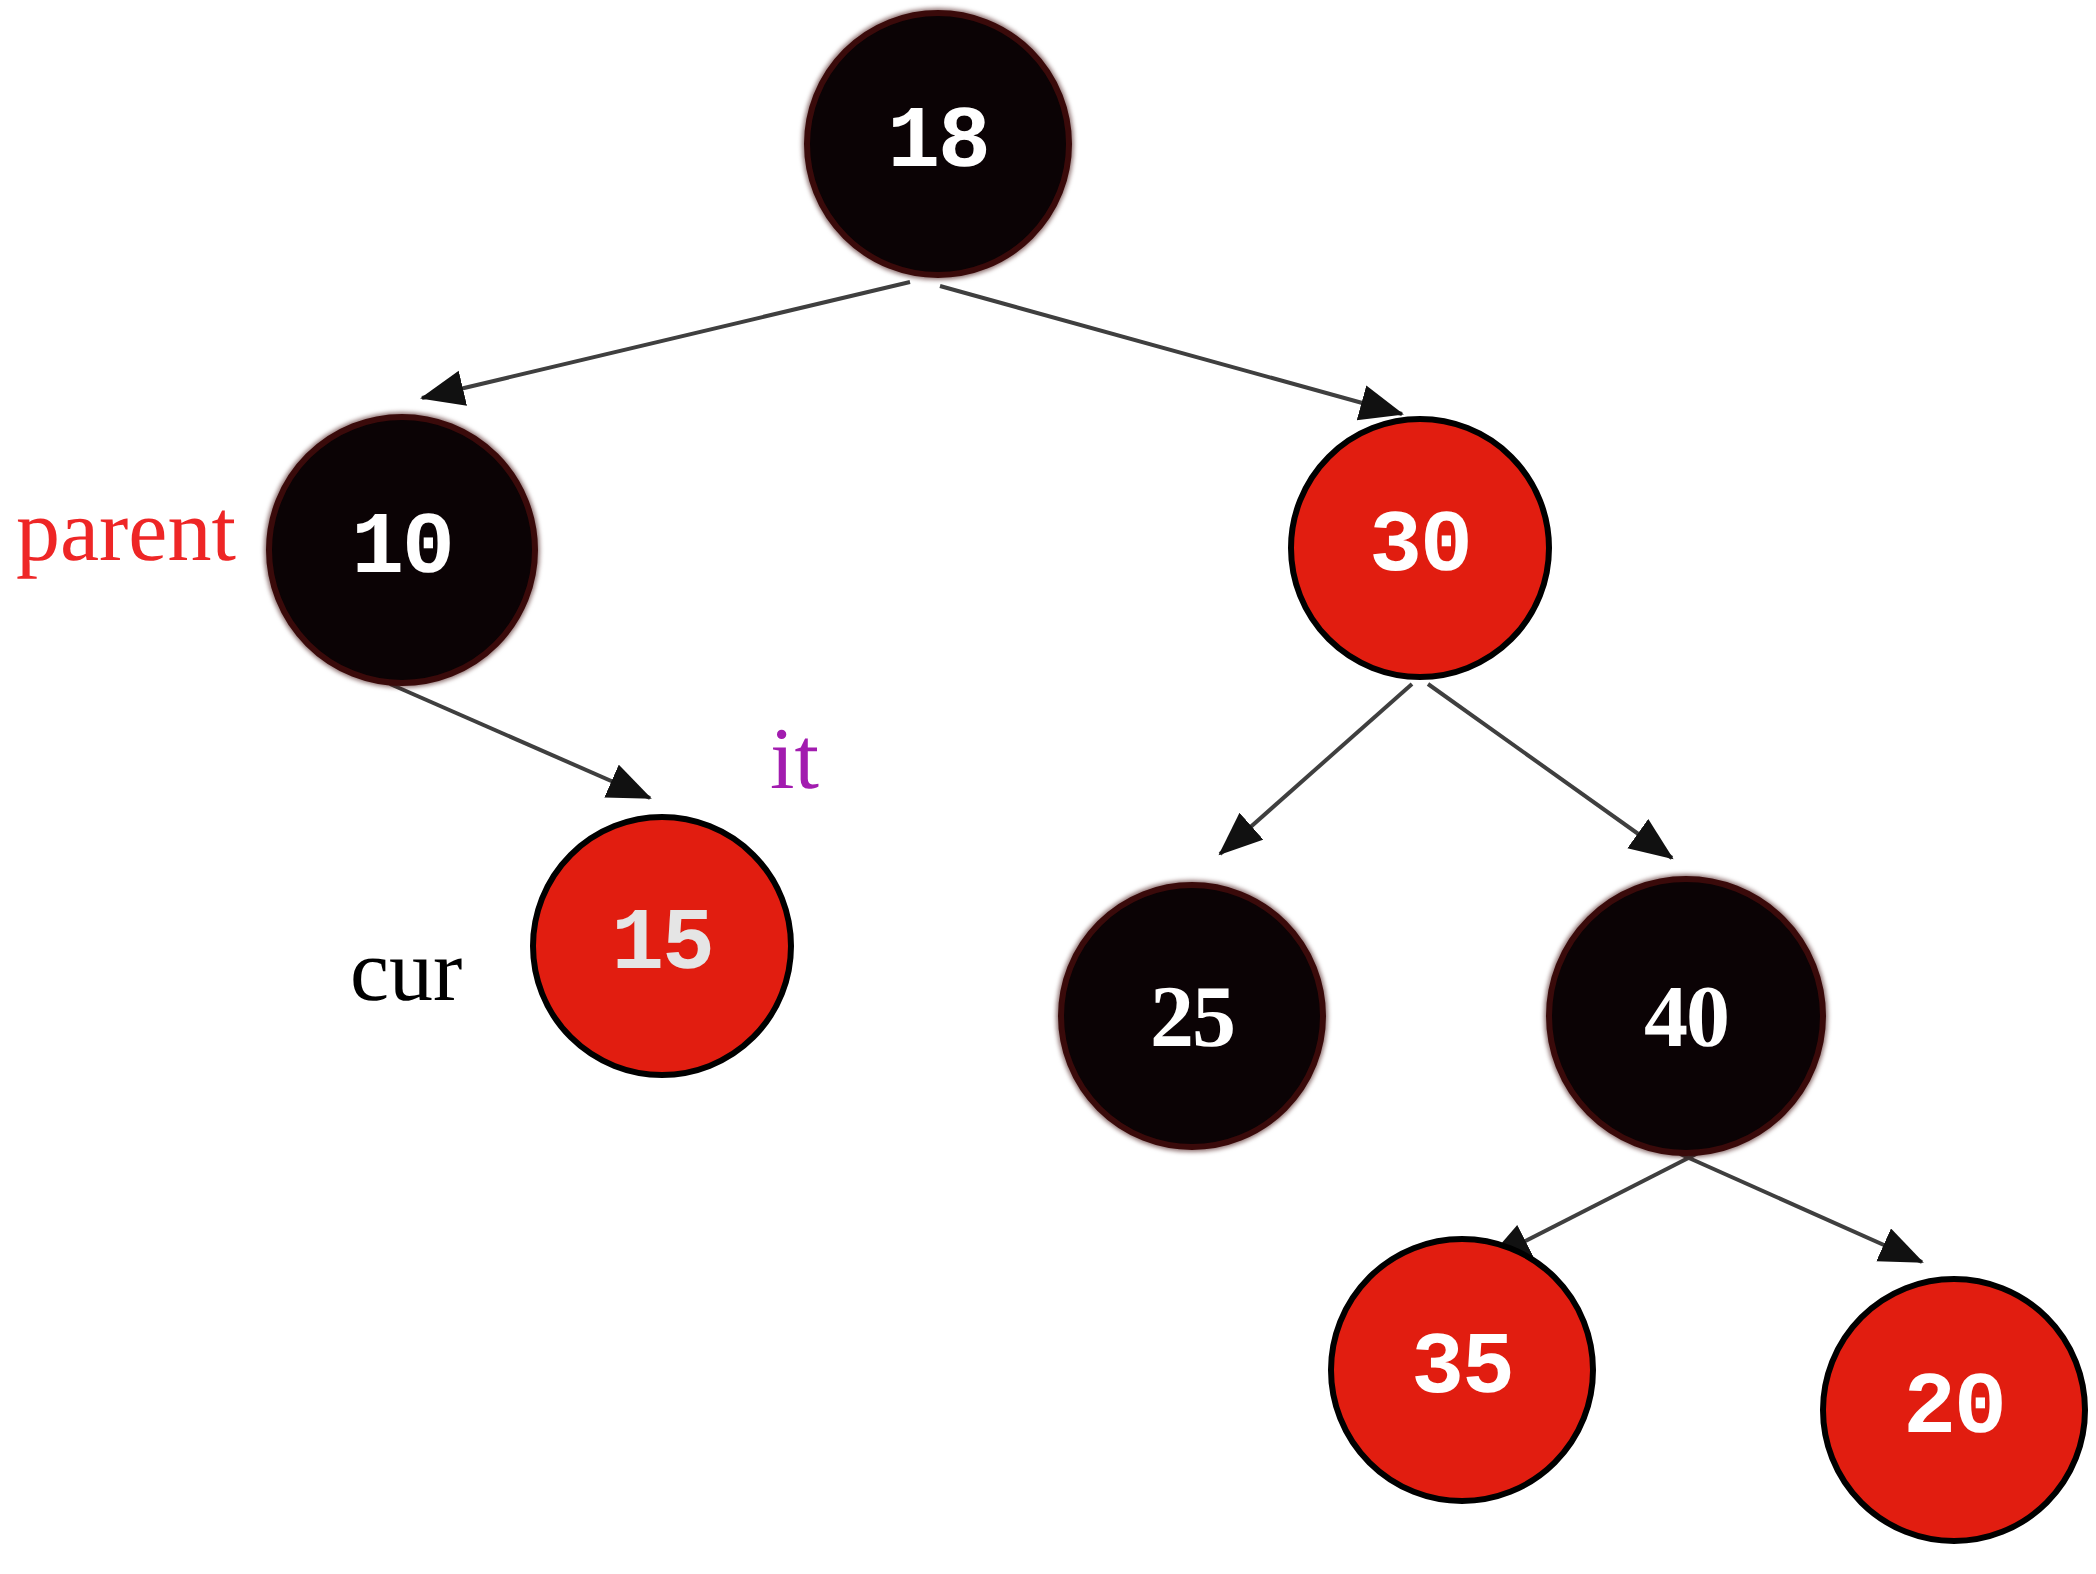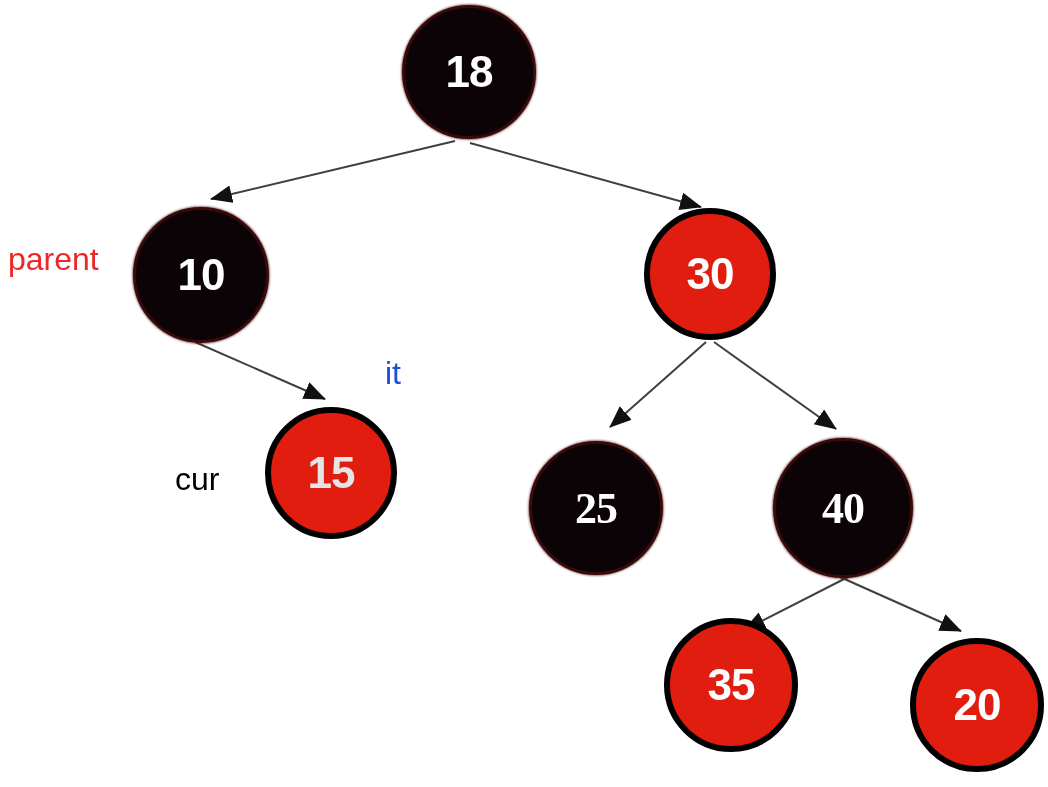--- a/index.html
+++ b/index.html
@@ -36,29 +36,29 @@
     letter-spacing: -1px;
     user-select: none;
   }
   .tree-node.black {
     background: #0b0305;
     border: 3px solid #3a0a0a;
     box-shadow: 0 0 2px 1px rgba(58,10,10,0.55);
   }
   .tree-node.red {
     background: #e11d10;
-    border: 6px solid #000000;
+    border: 3px solid #000000;
   }
-  .tree-node .node-label.sans { font-family: Liberation Sans, sans-serif; }
+  .tree-node .node-label.sans { font-family: Liberation Mono, monospace; }
   .tree-node .node-label.serif { font-family: "Liberation Serif", serif; text-align: center; }
   .annotation {
     position: absolute;
-    font-size: 32px;
+    font-size: 44px;
     line-height: 1.1;
-    font-family: Liberation Sans, sans-serif;
+    font-family: Liberation Serif, serif;
     white-space: nowrap;
     user-select: none;
   }
 </style>
 </head>
 <body>
 
 <div class="canvas">
   <svg class="edges-layer" width="1048" height="787" viewBox="0 0 1048 787" xmlns="http://www.w3.org/2000/svg">
     <defs>
@@ -97,16 +97,16 @@
       </div>
       <div class="tree-node red" style="left: 664px; top: 618px; width: 134px; height: 134px;">
         <span class="node-label sans" style="color: rgb(255, 255, 255);">35</span>
       </div>
       <div class="tree-node red" style="left: 910px; top: 638px; width: 134px; height: 134px;">
         <span class="node-label sans" style="color: rgb(255, 255, 255);">20</span>
       </div>
     </div>
   <div id="annotations-layer">
       <div class="annotation" style="left: 8px; top: 242px; color: rgb(238, 38, 38);">parent</div>
-      <div class="annotation" style="left: 385px; top: 356px; color: #1d4ed8;">it</div>
+      <div class="annotation" style="left: 385px; top: 356px; color: #a21caf;">it</div>
       <div class="annotation" style="left: 175px; top: 462px; color: #000000;">cur</div>
     </div>
 </div>
 
 </body></html>

